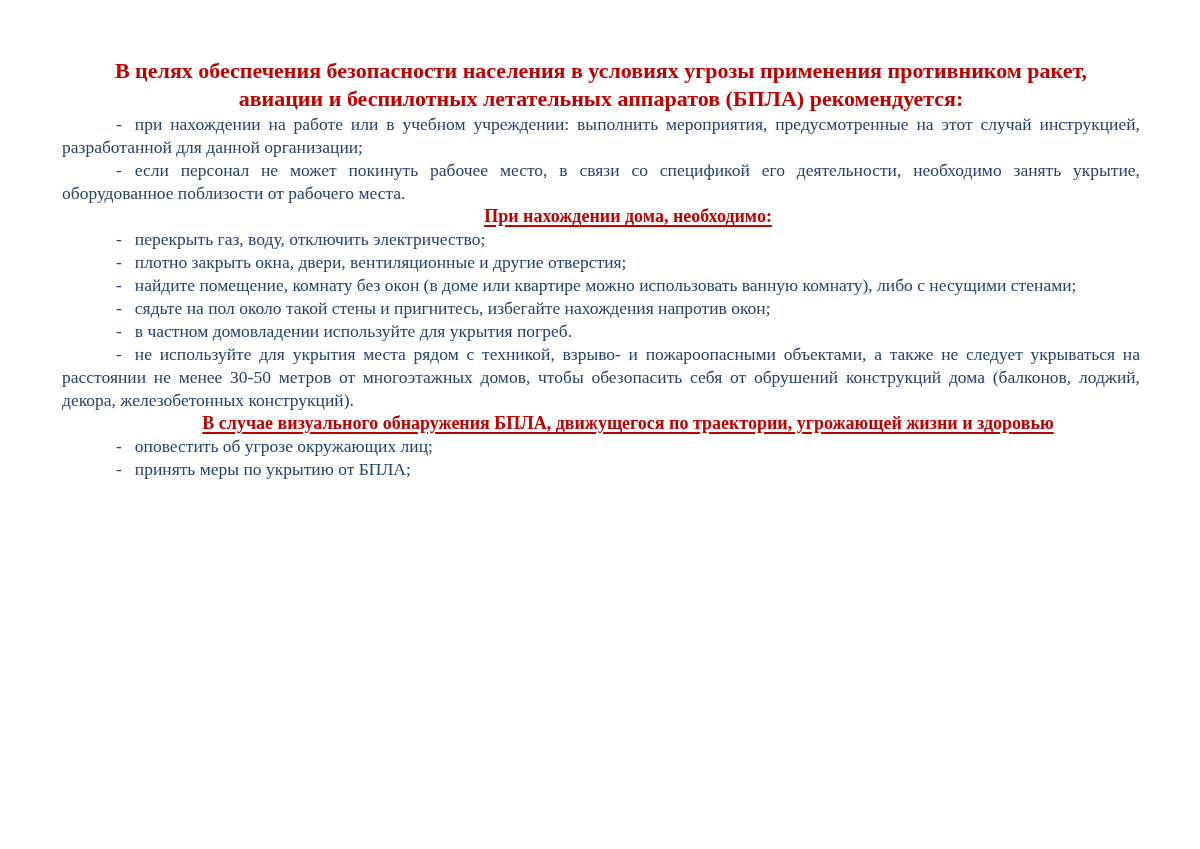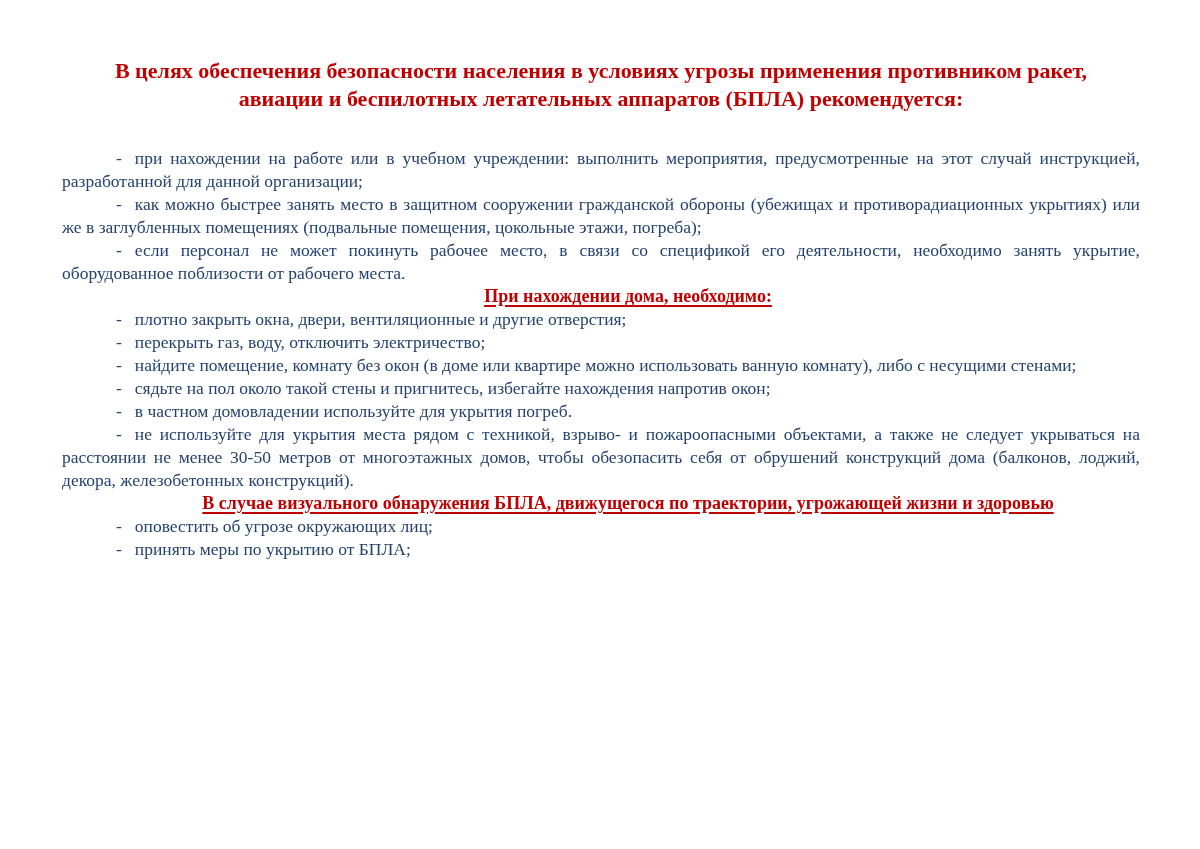--- a/index.html
+++ b/index.html
@@ -16,21 +16,21 @@
     background:var(--bg);
     font-family:"Liberation Serif","DejaVu Serif",serif;
   }
   .title-line{
     text-align:center;
     font-size:22px;
     line-height:28px;
     font-weight:bold;
     color:var(--red);
   }
-  .content{margin-top:34px;}
+  .content{}
   p.para{
     margin:0;
     font-size:17.5px;
     line-height:23px;
     color:var(--navy);
     text-align:justify;
     text-indent:54px;
   }
   .tab{display:inline-block;width:13px;}
   .heading-line{
@@ -54,26 +54,25 @@
 <div class="page">
 
   <div>
     <div class="title-line">В целях обеспечения безопасности населения в условиях угрозы применения противником ракет,</div>
     <div class="title-line">авиации и беспилотных летательных аппаратов (БПЛА) рекомендуется:</div>
   </div>
 
   <div class="content">
 
     <p class="para"><span>-</span><span class="tab"></span><span>при нахождении на работе или в учебном учреждении: выполнить мероприятия, предусмотренные на этот случай инструкцией, разработанной для данной организации;</span></p>
-    <p class="para"><span>-</span><span class="tab"></span><span>как можно быстрее занять место в защитном сооружении гражданской обороны (убежищах и противорадиационных укрытиях) или же в заглубленных помещениях (подвальные помещения, цокольные этажи, погреба);</span></p>
     <p class="para"><span>-</span><span class="tab"></span><span>если персонал не может покинуть рабочее место, в связи со спецификой его деятельности, необходимо занять укрытие, оборудованное поблизости от рабочего места.</span></p>
 
     <div class="heading-line first"><span class="u">При нахождении дома, необходимо:</span></div>
+    <p class="para"><span>-</span><span class="tab"></span><span>перекрыть газ, воду, отключить электричество;</span></p>
     <p class="para"><span>-</span><span class="tab"></span><span>плотно закрыть окна, двери, вентиляционные и другие отверстия;</span></p>
-    <p class="para"><span>-</span><span class="tab"></span><span>перекрыть газ, воду, отключить электричество;</span></p>
     <p class="para"><span>-</span><span class="tab"></span><span>найдите помещение, комнату без окон (в доме или квартире можно использовать ванную комнату), либо с несущими стенами;</span></p>
     <p class="para"><span>-</span><span class="tab"></span><span>сядьте на пол около такой стены и пригнитесь, избегайте нахождения напротив окон;</span></p>
     <p class="para"><span>-</span><span class="tab"></span><span>в частном домовладении используйте для укрытия погреб.</span></p>
 
     <p class="para"><span>-</span><span class="tab"></span><span>не используйте для укрытия места рядом с техникой, взрыво- и пожароопасными объектами, а также не следует укрываться на расстоянии не менее 30-50 метров от многоэтажных домов, чтобы обезопасить себя от обрушений конструкций дома (балконов, лоджий, декора, железобетонных конструкций).</span></p>
 
     <div class="heading-line first"><span class="u">В случае визуального обнаружения БПЛА, движущегося по траектории, угрожающей жизни и здоровью</span></div>
     <p class="para"><span>-</span><span class="tab"></span><span>оповестить об угрозе окружающих лиц;</span></p>
     <p class="para"><span>-</span><span class="tab"></span><span>принять меры по укрытию от БПЛА;</span></p>
 

